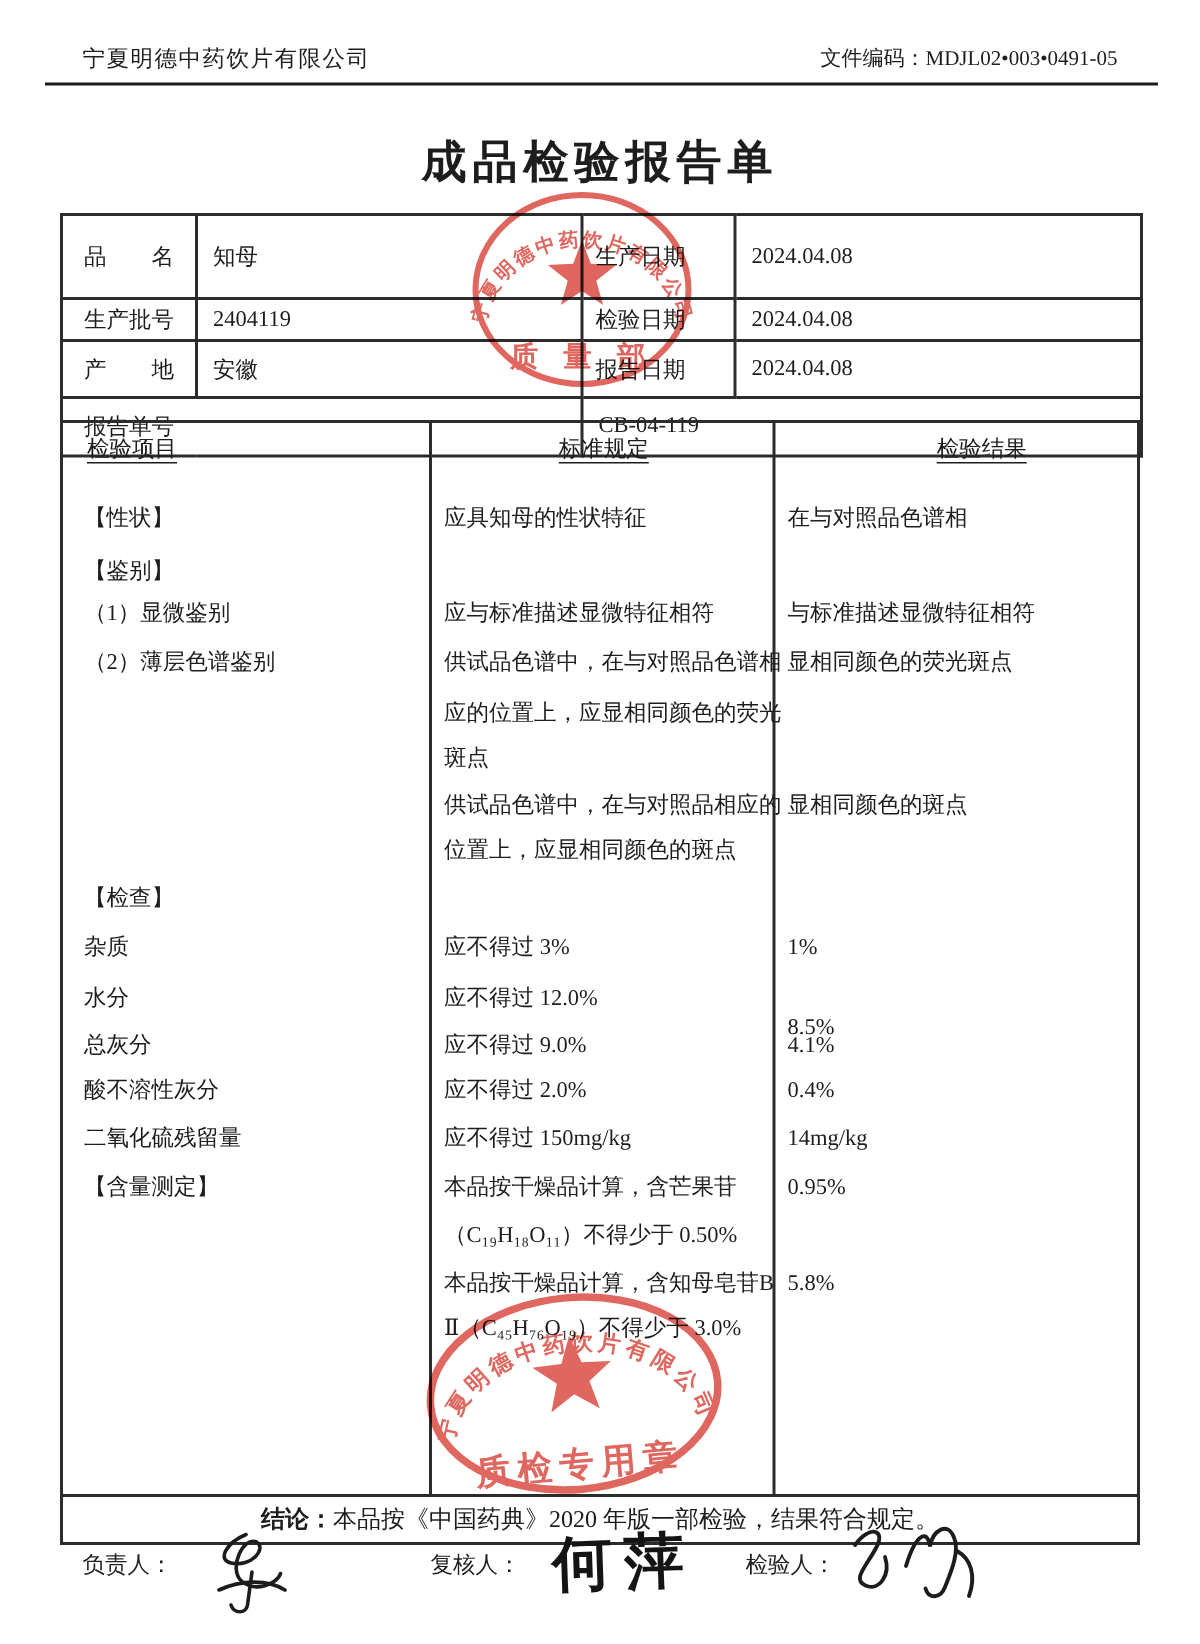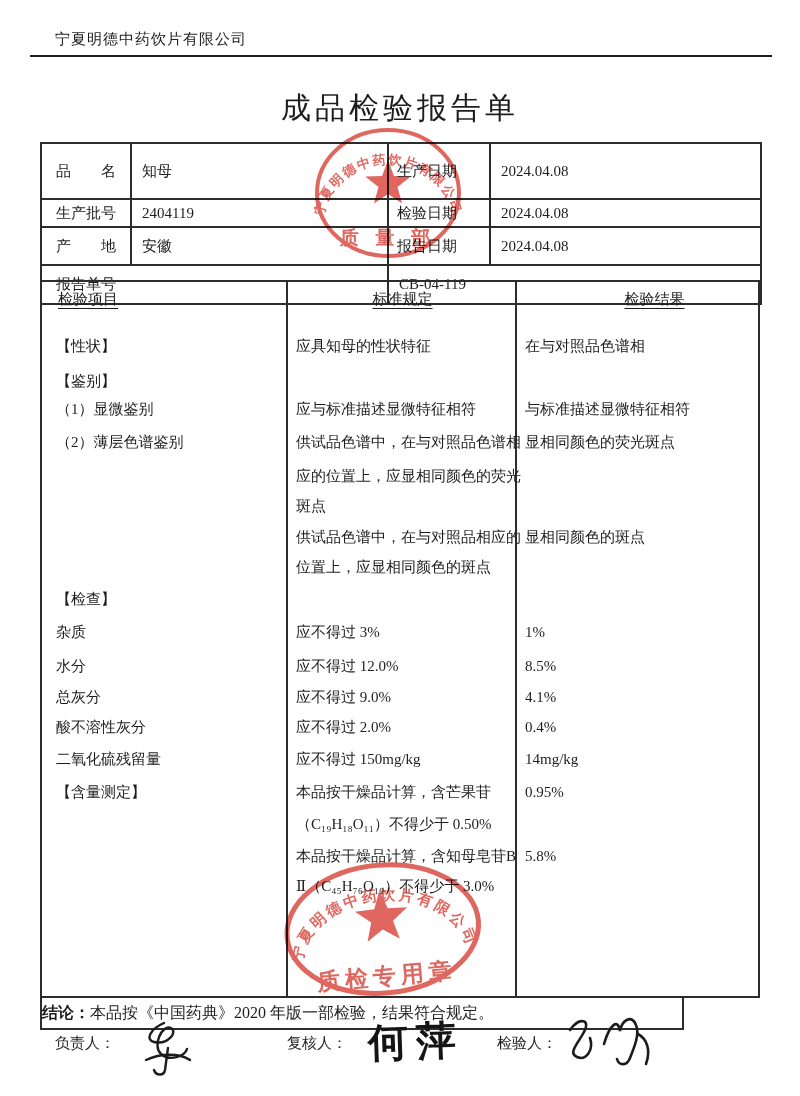--- a/index.html
+++ b/index.html
@@ -6,60 +6,61 @@
   #page{
     position:relative;width:800px;height:1096px;background:#ffffff;
     font-family:"Liberation Serif","DejaVu Serif",serif;color:#1d1d1d;
     overflow:hidden;margin:0 auto;
   }
   
   .hdr-company{position:absolute;left:55px;top:30px;font-size:15px;letter-spacing:1px;}
   .hdr-code{position:absolute;right:55px;top:30px;font-size:14px;}
   .hdr-rule{position:absolute;left:30px;right:28px;top:55px;height:2px;background:#1c1c1c;}
   .doc-title{position:absolute;left:0;right:0;top:88px;text-align:center;
-    font-size:30px;font-weight:normal;letter-spacing:4px;}
+    font-size:30px;font-weight:bold;letter-spacing:4px;}
   
   table.info{position:absolute;left:40px;top:142px;width:720px;border-collapse:collapse;
     table-layout:fixed;font-size:15px;}
   table.info td{border:2px solid #2c2c2c;padding:0 10px;white-space:nowrap;overflow:hidden;}
   table.info td.lab{text-align:justify;text-align-last:justify;padding:0 14px;}
   table.info td.lab2{padding:0 8px;}
   
   .mainbox{position:absolute;left:40px;top:280px;width:720px;height:718px;
     border:2px solid #2c2c2c;box-sizing:border-box;font-size:15px;}
   .vline{position:absolute;top:0;bottom:0;width:2px;background:#2c2c2c;}
   .vl1{left:244px;} .vl2{left:473px;}
   .th{position:absolute;top:8px;text-decoration:underline;text-underline-offset:4px;white-space:nowrap;}
   .th1{left:16px;}
   .th2{left:246px;width:229px;text-align:center;}
   .th3{left:475px;width:275px;text-align:center;}
   .cellln{position:absolute;white-space:nowrap;line-height:20px;}
   .c1{left:14px;} .c2{left:254px;} .c3{left:483px;}
   
-  .conclusion{position:absolute;left:40px;top:996px;width:644px;height:34px;
+  .conclusion{position:absolute;left:40px;top:996px;width:720px;height:34px;
     border:2px solid #2c2c2c;box-sizing:border-box;display:flex;align-items:center;
-    font-size:16px;white-space:nowrap;}
+    justify-content:center;font-size:16px;white-space:nowrap;}
   .conclusion b{font-weight:bold;}
   
   .sigrow span.roles{position:absolute;font-size:15px;top:1034px;}
   .role1{left:55px;} .role2{left:287px;} .role3{left:497px;}
   .sig-svg{position:absolute;}
   .sig-text{position:absolute;left:368px;top:1014px;font-size:40px;font-weight:bold;
     letter-spacing:8px;transform:rotate(-2deg);color:#141414;}
   
   .stamp{position:absolute;opacity:.82;mix-blend-mode:multiply;pointer-events:none;}
   .stamp-top{left:306px;top:122px;}
   .stamp-bottom{left:281px;top:860px;transform:rotate(-5deg);}
 </style>
 </head>
 <body>
 
 <div id="page">
 
   <div class="hdr-company">宁夏明德中药饮片有限公司</div>
+  <div class="hdr-code">文件编码：MDJL02•003•0491-05</div>
   <div class="hdr-rule"></div>
   <div class="doc-title">成品检验报告单</div>
 
   <table class="info">
     <colgroup>
         <col style="width:90px">
         <col style="width:257px">
         <col style="width:102px">
         <col style="width:271px">
       </colgroup>
@@ -118,21 +119,21 @@
     <span class="cellln c2" style="top:275px">位置上，应显相同颜色的斑点</span>
 
     <span class="cellln c1" style="top:307px">【检查】</span>
 
     <span class="cellln c1" style="top:340px">杂质</span>
     <span class="cellln c2" style="top:340px">应不得过 3%</span>
     <span class="cellln c3" style="top:340px">1%</span>
 
     <span class="cellln c1" style="top:374px">水分</span>
     <span class="cellln c2" style="top:374px">应不得过 12.0%</span>
-    <span class="cellln c3" style="top:374px">8.5%</span>
+    <span class="cellln c3" style="top:393px">8.5%</span>
 
     <span class="cellln c1" style="top:405px">总灰分</span>
     <span class="cellln c2" style="top:405px">应不得过 9.0%</span>
     <span class="cellln c3" style="top:405px">4.1%</span>
 
     <span class="cellln c1" style="top:435px">酸不溶性灰分</span>
     <span class="cellln c2" style="top:435px">应不得过 2.0%</span>
     <span class="cellln c3" style="top:435px">0.4%</span>
 
     <span class="cellln c1" style="top:467px">二氧化硫残留量</span>

